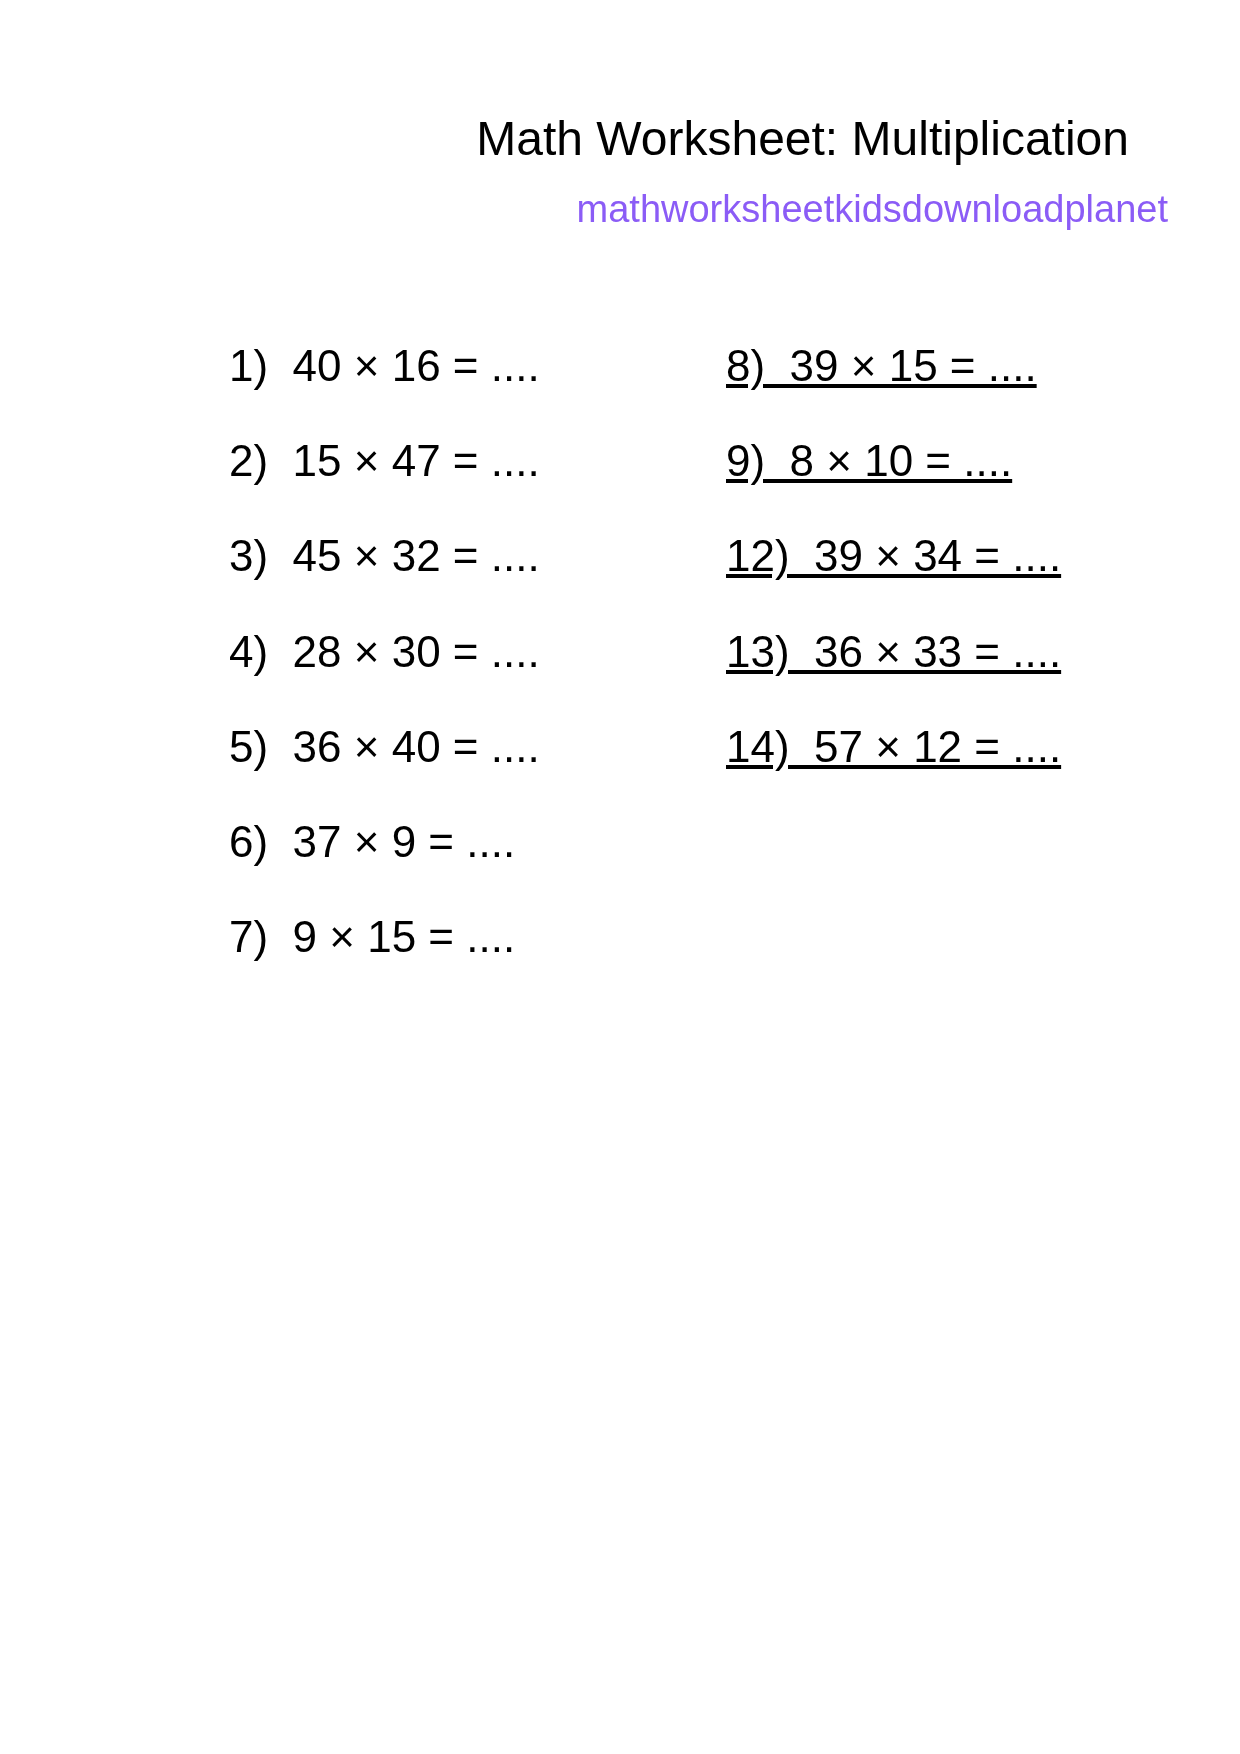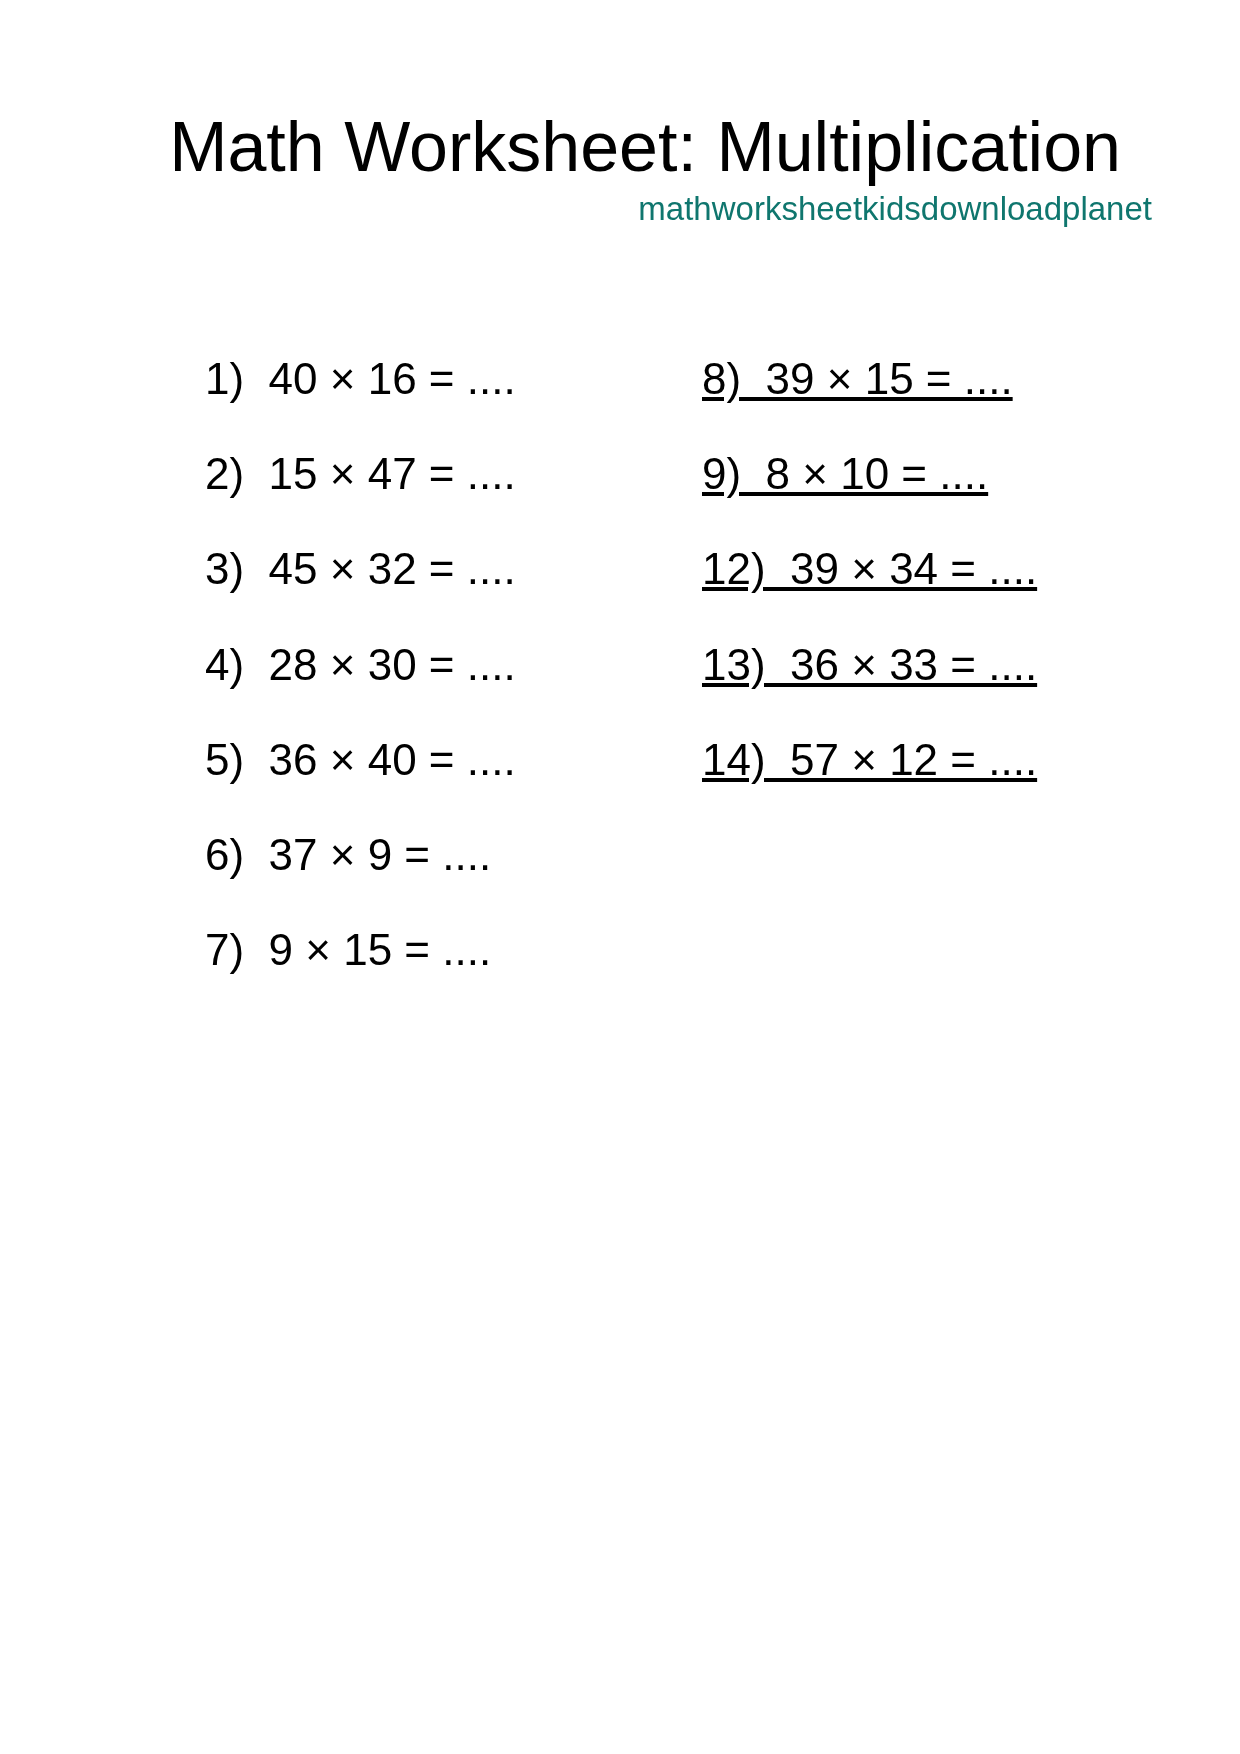--- a/index.html
+++ b/index.html
@@ -12,38 +12,39 @@
       height: 1754px;
       position: relative;
       overflow: hidden;
       font-family: "Liberation Sans", sans-serif;
       color: #000000;
     }
     .title {
       position: absolute;
       right: 107px;
       top: 100px;
-      font-size: 70px;
+      font-size: 48px;
       line-height: 70px;
       white-space: nowrap;
-      margin: 12px;
+      margin: 4px;
       font-weight: normal;
     }
     .subtitle {
       position: absolute;
-      right: 88px;
+      right: 72px;
       top: 187px;
-      font-size: 33px;
+      font-size: 38px;
       line-height: 44px;
       white-space: nowrap;
-      color: #0f766e;
+      color: #8b5cf6;
     }
     .column {
       position: absolute;
-      top: 353px;
+      top: 340px;
+      margin-left: 24px;
     }
     .col-left { left: 205px; }
     .col-right { left: 702px; text-decoration: underline; }
     .problem {
       font-size: 44px;
       line-height: 52px;
       height: 95.2px;
       white-space: pre;
     }
   </style>

